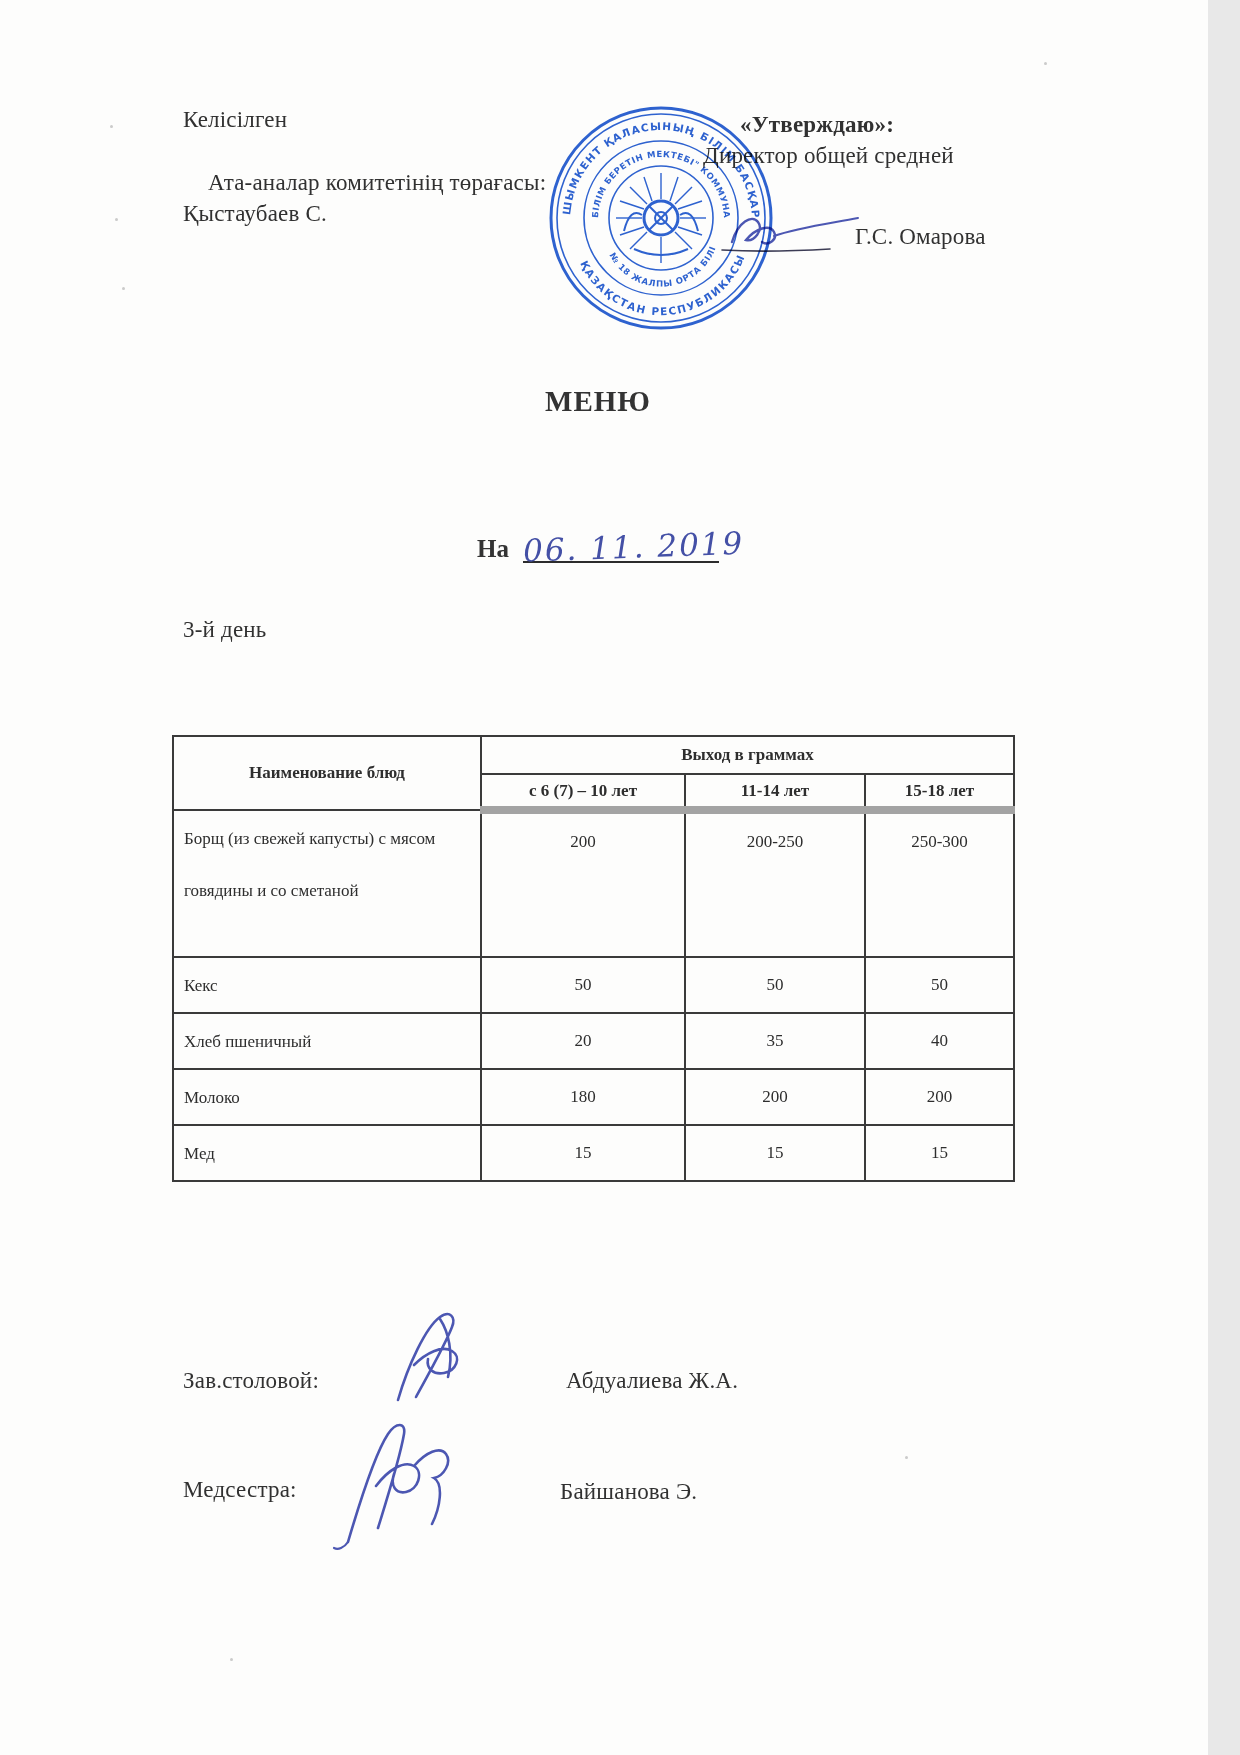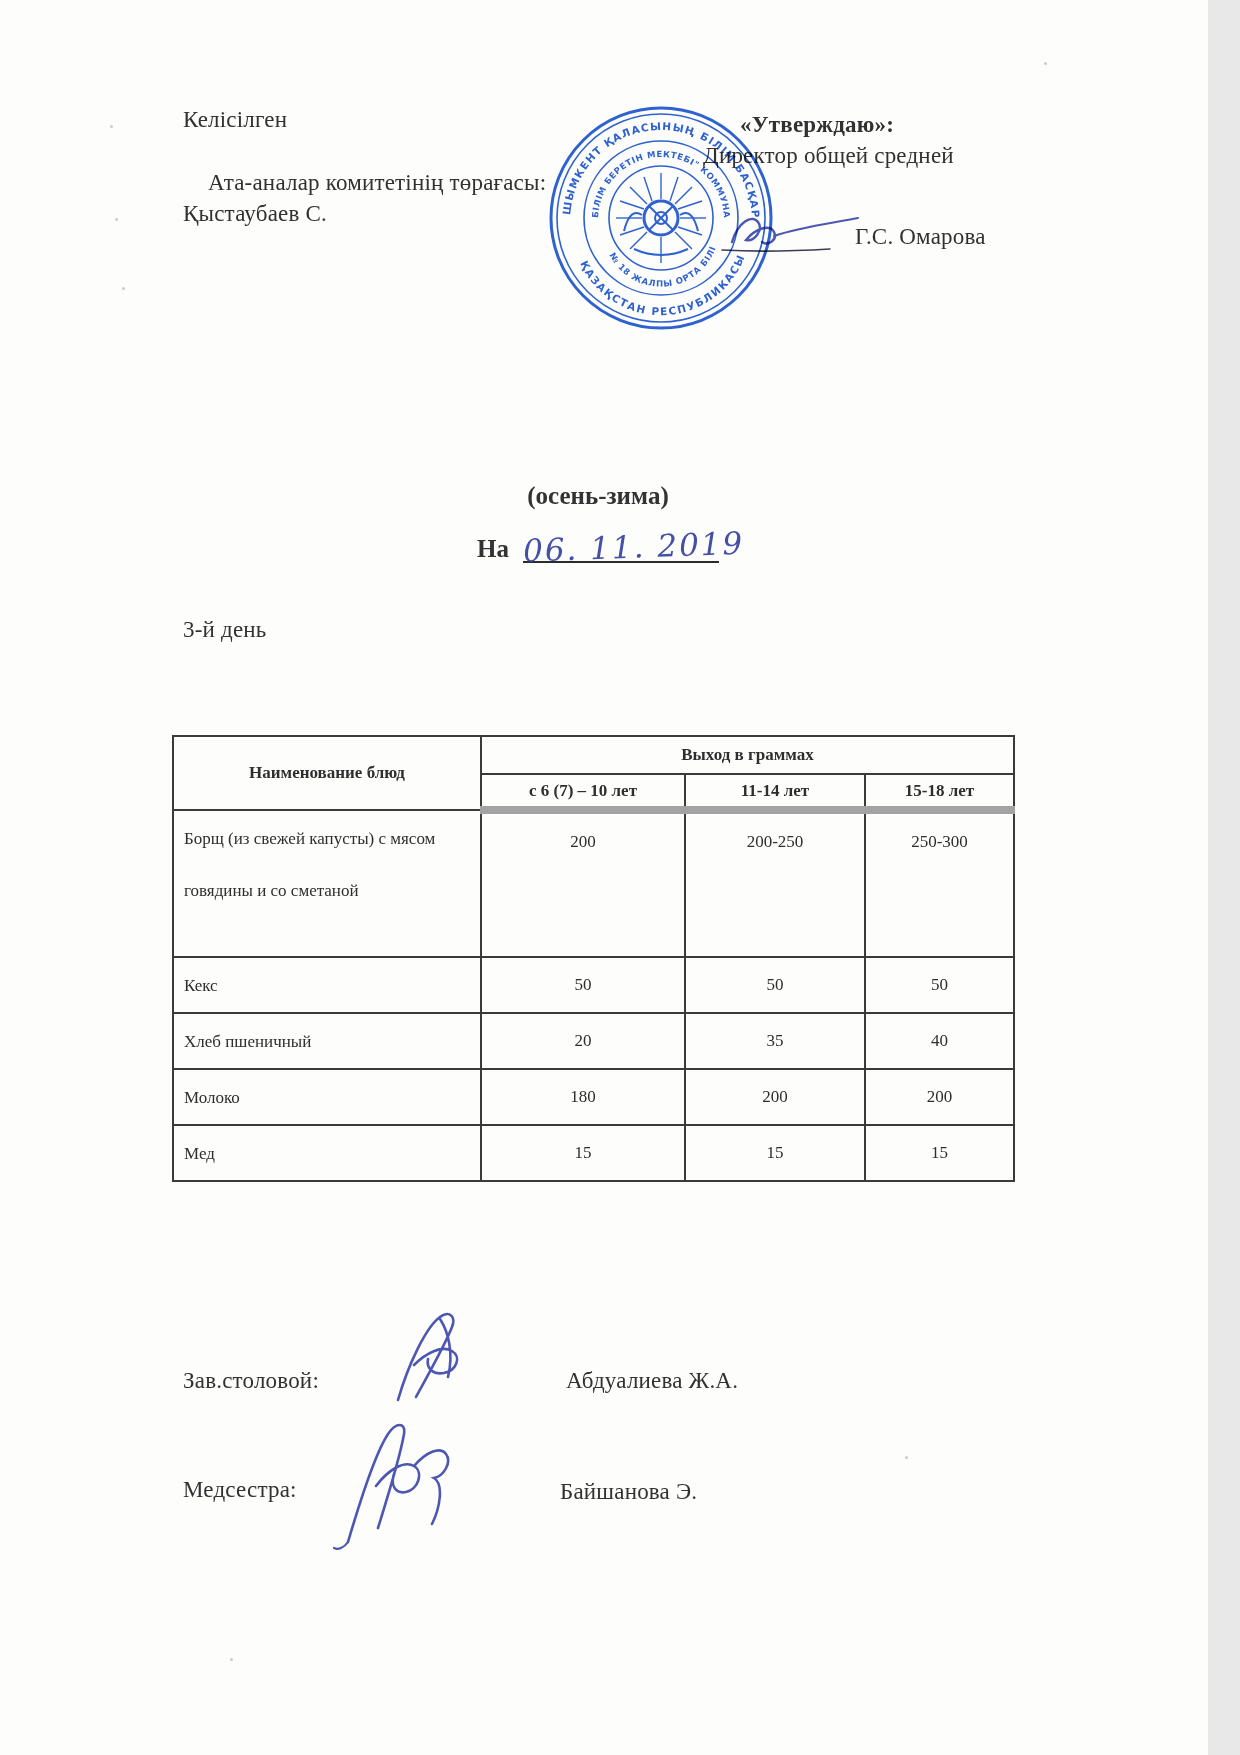--- a/index.html
+++ b/index.html
@@ -143,21 +143,21 @@
         <circle cx="115" cy="115" r="17" stroke-width="3"></circle>
         <circle cx="115" cy="115" r="6" stroke-width="2"></circle>
         <line x1="103" y1="103" x2="127" y2="127" stroke-width="2"></line>
         <line x1="127" y1="103" x2="103" y2="127" stroke-width="2"></line>
         <path d="M78,128 Q84,104 96,112 M152,128 Q146,104 134,112" stroke-width="2"></path>
         <path d="M88,146 Q115,158 142,146" stroke-width="2"></path>
       </g>
     </svg>
   </div>
 
-  <div class="abs center-line title-season">(осень-зима)</div>
+  <div class="abs center-line title-menu">МЕНЮ</div>
 
   <div class="abs center-line date-line">
     <span>На</span><span class="date-blank"><span class="handwriting">06. 11. 2019</span></span>
   </div>
 
   <div class="abs txt day-label">3-й день</div>
 
   <table class="menu">
     <colgroup>
         <col style="width:308px">

